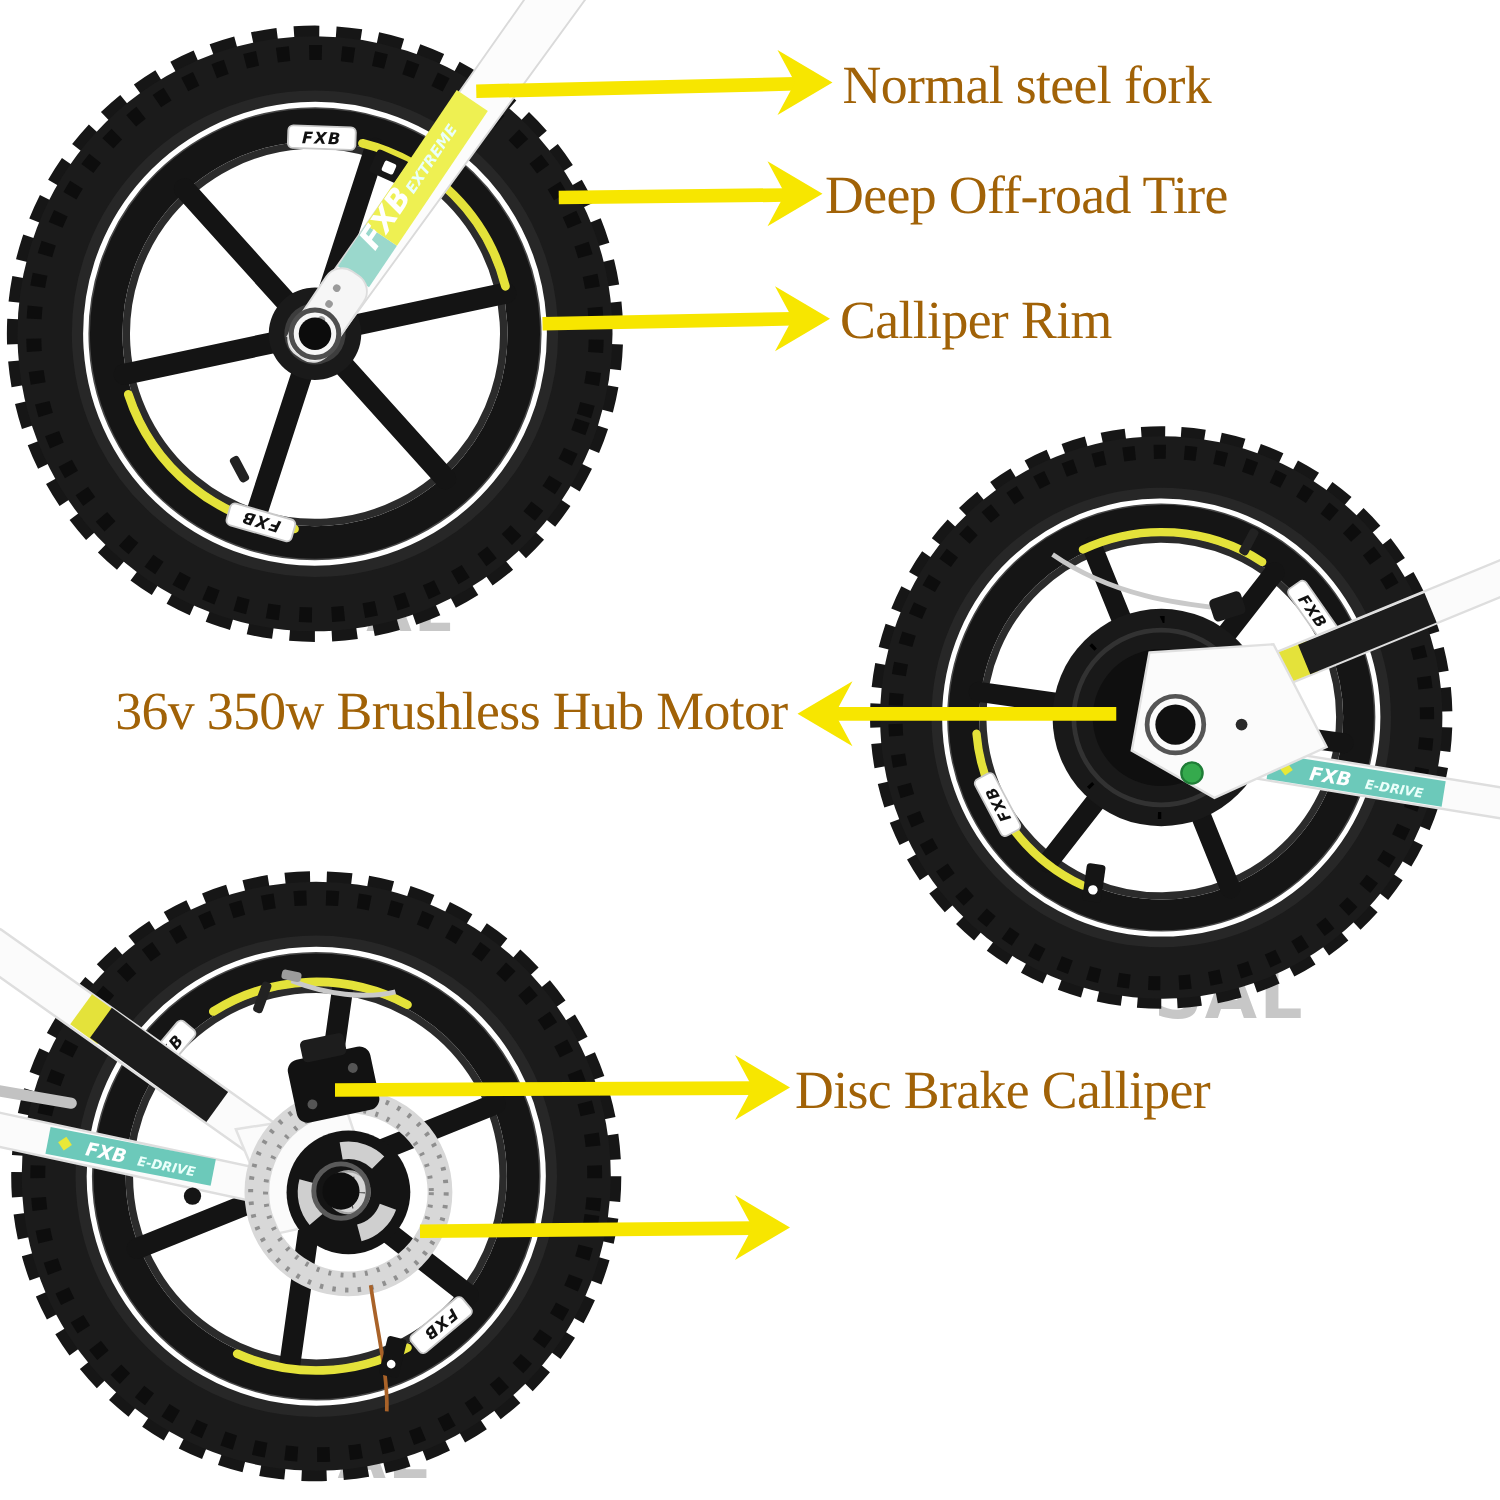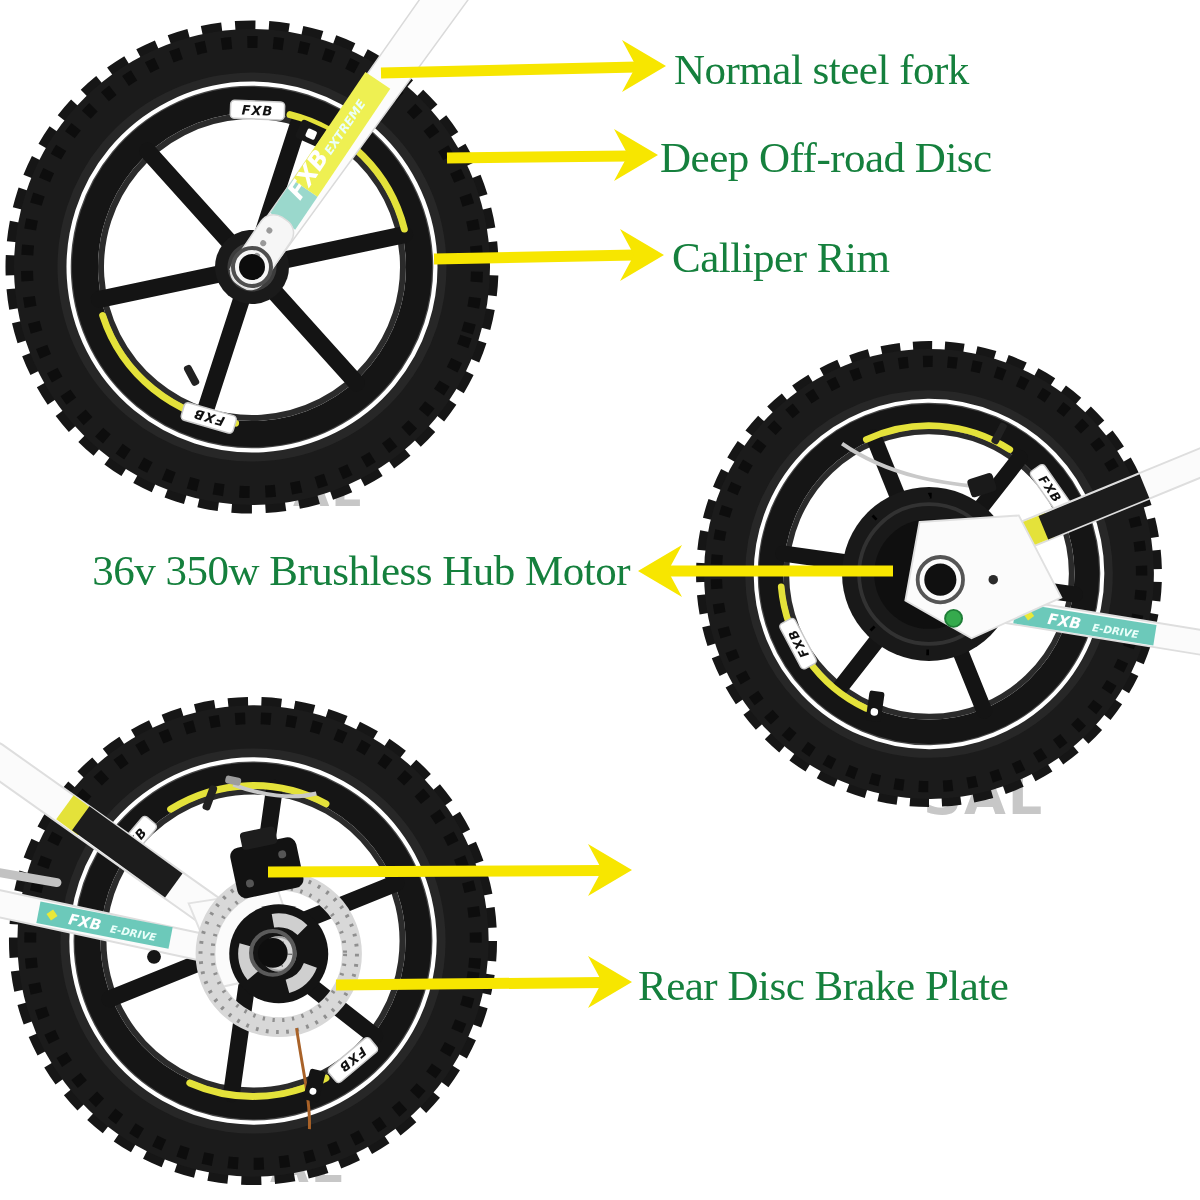--- a/index.html
+++ b/index.html
@@ -4,21 +4,21 @@
 <style>
   html,body{margin:0;padding:0;background:#ffffff;}
   .stage{position:relative;width:1200px;height:1200px;background:#ffffff;overflow:hidden;
          font-family:"Liberation Serif","DejaVu Serif",serif;}
   .gfx{position:absolute;left:0;top:0;width:1200px;height:1200px;z-index:2;}
   .wm{position:absolute;z-index:1;color:#c7c7c7;font-family:"DejaVu Sans","Liberation Sans",sans-serif;
       font-weight:700;letter-spacing:2px;}
   .wm1{left:293px;top:462px;font-size:47px;}
   .wm2{left:923px;top:764px;font-size:54px;}
   .wm3{left:270px;top:1136px;font-size:50px;}
-  .label{position:absolute;z-index:3;font-size:43px;color:#15803d;white-space:nowrap;
+  .label{position:absolute;z-index:3;font-size:43px;color:#a16207;white-space:nowrap;
          transform:translateY(-50%);letter-spacing:-0.5px;}
   .lab-fork{left:674px;top:69px;}
   .lab-tire{left:660px;top:157px;}
   .lab-rim{left:672px;top:257px;}
   .lab-motor{right:570px;top:570px;text-align:left;}
   .lab-calliper{left:636px;top:873px;}
   .lab-plate{left:638px;top:985px;}
   
   .knobs{fill:none;stroke:#161616;stroke-width:21;}
   .tirebody{fill:none;stroke:#1b1b1b;stroke-width:50;}
@@ -261,18 +261,18 @@
         <use href="#arrow-head" transform="translate(632,870)"></use>
       </g>
       <g>
         <line class="arrowline" x1="336" y1="985" x2="603" y2="982.5"></line>
         <use href="#arrow-head" transform="translate(632,982)"></use>
       </g>
     </g>
   </svg>
 
   <div class="label lab-fork">Normal steel fork</div>
-  <div class="label lab-tire">Deep Off-road Disc</div>
+  <div class="label lab-tire">Deep Off-road Tire</div>
   <div class="label lab-rim">Calliper Rim</div>
   <div class="label lab-motor">36v 350w Brushless Hub Motor</div>
-  <div class="label lab-plate">Rear Disc Brake Plate</div>
+  <div class="label lab-calliper">Disc Brake Calliper</div>
 
 </div>
 
 </body></html>

